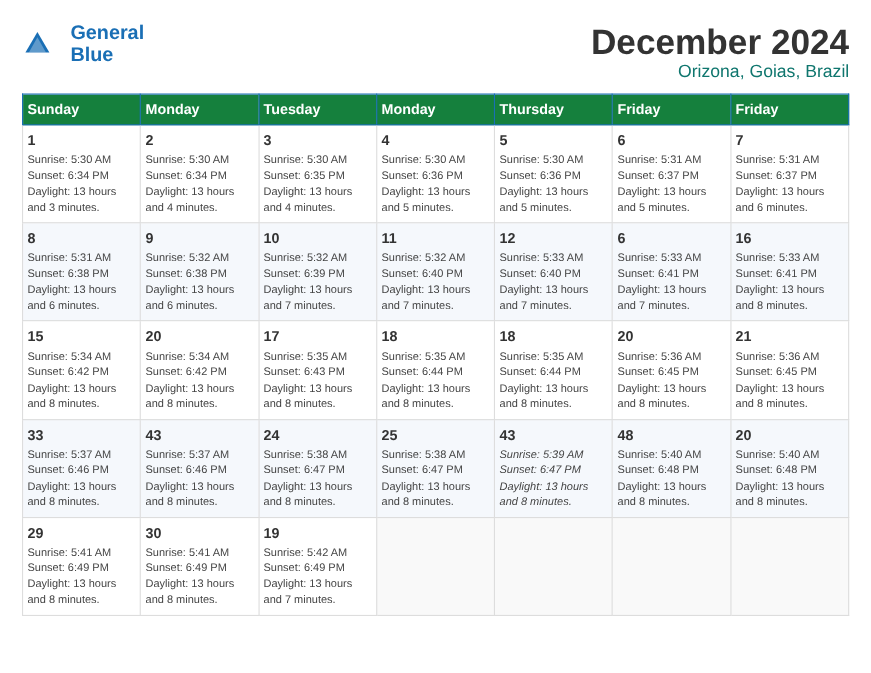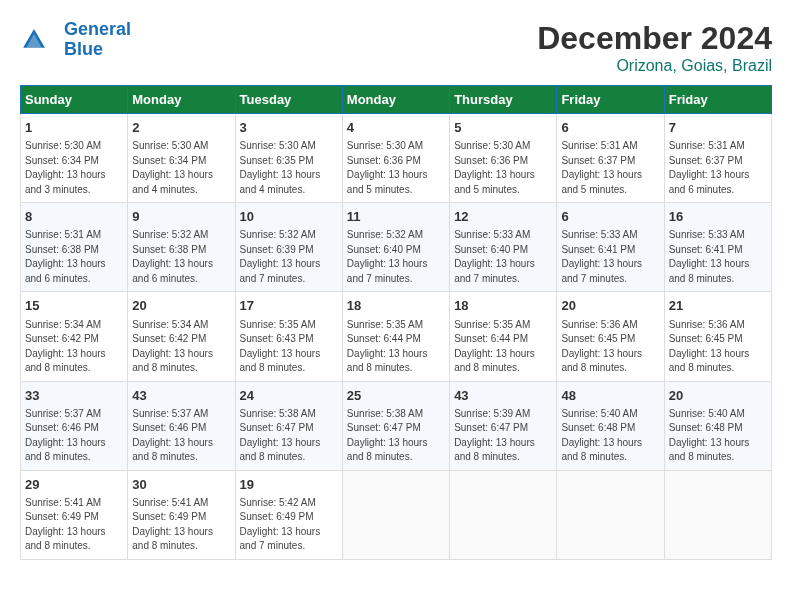--- a/index.html
+++ b/index.html
@@ -299,21 +299,21 @@
         </td>
         <td>
           <span class="day-num">25</span>
           <div class="day-info" style="white-space: pre-line;">Sunrise: 5:38 AM
 Sunset: 6:47 PM
 Daylight: 13 hours
 and 8 minutes.</div>
         </td>
         <td>
           <span class="day-num">43</span>
-          <div class="day-info" style="white-space: pre-line;">Sunrise: 5:39 AM
+          <div class="day-info" style="white-space: pre-line; font-style: italic;">Sunrise: 5:39 AM
 Sunset: 6:47 PM
 Daylight: 13 hours
 and 8 minutes.</div>
         </td>
         <td>
           <span class="day-num">48</span>
           <div class="day-info" style="white-space: pre-line;">Sunrise: 5:40 AM
 Sunset: 6:48 PM
 Daylight: 13 hours
 and 8 minutes.</div>

